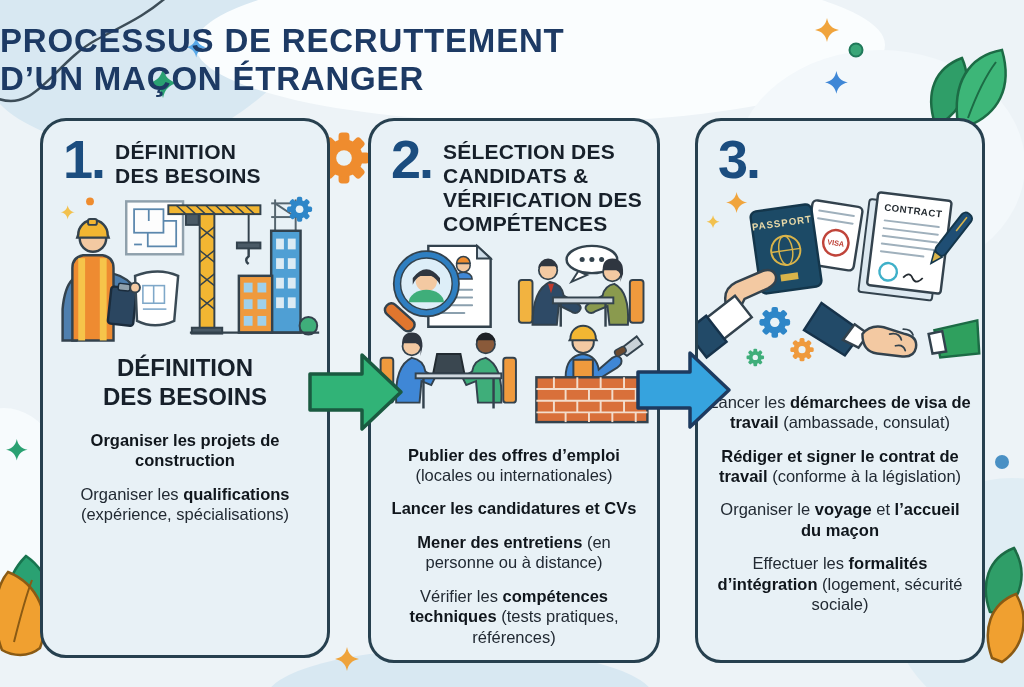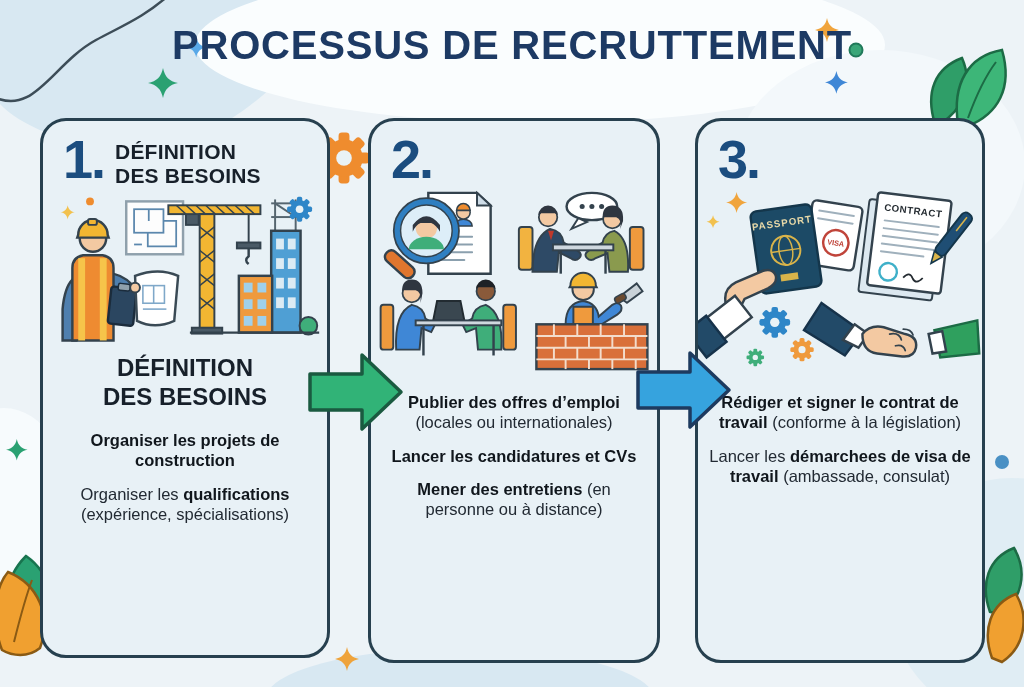--- a/index.html
+++ b/index.html
@@ -1,22 +1,22 @@
 <!DOCTYPE html>
 <html><head>
 <meta charset="utf-8">
 <style>
   html,body{margin:0;padding:0;background:#edf3f7;}
   .canvas{position:relative;width:1024px;height:687px;overflow:hidden;
           background:#edf3f7;font-family:"Liberation Sans",sans-serif;}
   svg{display:block;}
   .bg{position:absolute;inset:0;z-index:0;}
 
-  .title{position:absolute;left:0;right:0;top:22px;margin:0;text-align:center;
-         font-size:40px;font-weight:800;letter-spacing:.8px;line-height:1.16;
+  .title{position:absolute;left:0;right:0;top:22px;margin:0;
+         font-size:33px;font-weight:800;letter-spacing:.8px;line-height:1.16;
          color:#1d3a64;z-index:3;}
   .title span{display:block;}
 
   .panel{position:absolute;top:118px;box-sizing:border-box;background:#e8f1f6;
          border:3px solid #27404f;border-radius:26px;z-index:2;}
   .p1{left:40px;width:290px;height:540px;}
   .p2{left:368px;width:292px;height:545px;}
   .p3{left:695px;width:290px;height:545px;}
 
   .panel-header{display:flex;gap:11px;padding:14px 14px 0 20px;align-items:flex-start;}
@@ -89,20 +89,21 @@
     <g>
       <path d="M990 612 C980 584 988 558 1014 548 C1028 572 1022 600 1000 614 Z" fill="#2f9e68" stroke="#1c6b45" stroke-width="2.5"></path>
       <path d="M992 658 C982 630 990 604 1016 594 C1030 618 1024 648 1002 662 Z" fill="#f0a030" stroke="#8a5a14" stroke-width="2.5"></path>
     </g>
 
     <use href="#gear" transform="translate(344,158) scale(1.7)" fill="#ef8c2e"></use>
   </svg>
 
   <h1 class="title">
     <span>PROCESSUS DE RECRUTTEMENT</span>
+    <span>D’UN MAÇON ÉTRANGER</span>
   </h1>
 
   <section class="panel p1">
     <div class="panel-header">
       <div class="panel-number">1.</div>
       <h2 class="panel-heading">DÉFINITION
 DES BESOINS</h2>
     </div>
     <div class="illus">
       <svg viewBox="0 0 290 150" height="150">
@@ -191,20 +192,24 @@
 DES BESOINS</h3>
     <div class="items">
         <p class="item"><span class="b">Organiser les projets de construction</span></p>
         <p class="item"><span>Organiser les </span><span class="b">qualifications</span><span> (expérience, spécialisations)</span></p>
       </div>
   </section>
 
   <section class="panel p2">
     <div class="panel-header">
       <div class="panel-number">2.</div>
+      <h2 class="panel-heading">SÉLECTION DES
+CANDIDATS &amp;
+VÉRIFICATION DES
+COMPÉTENCES</h2>
     </div>
     <div class="illus">
       <svg viewBox="0 0 290 190" height="185">
 
         <g>
           <path d="M57 5 h50 l14 13 v70 h-64 z" fill="#ffffff" stroke="#33424d" stroke-width="2.5"></path>
           <path d="M107 5 l14 13 h-14 z" fill="#cfdde8" stroke="#33424d" stroke-width="2"></path>
           <circle cx="93" cy="25" r="7" fill="#f3c9a2" stroke="#33424d" stroke-width="1.6"></circle>
           <path d="M86 23 a7 7 0 0 1 14 0 z" fill="#ef8c2e" stroke="#33424d" stroke-width="1.6"></path>
           <path d="M84 39 a9 7 0 0 1 18 0 z" fill="#3f87d6" stroke="#33424d" stroke-width="1.6"></path>
@@ -289,20 +294,21 @@
               <line x1="246" y1="176" x2="246" y2="186"></line>
               <line x1="270" y1="176" x2="270" y2="186"></line>
           </g>
         </g>
       </svg>
     </div>
     <div class="items">
         <p class="item"><span class="b">Publier des offres d’emploi</span><span> (locales ou internationales)</span></p>
         <p class="item"><span class="b">Lancer les candidatures et CVs</span></p>
         <p class="item"><span class="b">Mener des entretiens</span><span> (en personne ou à distance)</span></p>
+        <p class="item"><span>Vérifier les </span><span class="b">compétences techniques</span><span> (tests pratiques, références)</span></p>
       </div>
   </section>
 
   <section class="panel p3">
     <div class="panel-header">
       <div class="panel-number">3.</div>
     </div>
     <div class="illus">
       <svg viewBox="0 0 290 190" height="185">
         <use href="#spark" transform="translate(28,4) scale(0.9)" fill="#f0a43c"></use>
@@ -364,22 +370,24 @@
           <path d="M126 118 l42 30 l-18 24 l-42 -26 z" fill="#224a68" stroke="#16324a" stroke-width="2.5"></path>
           <path d="M160 140 l14 10 l-10 14 l-16 -8 z" fill="#ffffff" stroke="#33424d" stroke-width="2.5"></path>
           <path d="M286 136 l-44 10 l6 28 l40 -4 z" fill="#2fa05e" stroke="#1c6b45" stroke-width="2.5"></path>
           <path d="M250 147 l-14 3 l4 20 l14 -2 z" fill="#ffffff" stroke="#33424d" stroke-width="2.5"></path>
           <path d="M168 150 q8 -10 22 -7 l22 7 q13 3 11 14 q-2 10 -14 9 l-26 -3 q-15 -2 -15 -20 z" fill="#f3c9a2" stroke="#33424d" stroke-width="2.5"></path>
           <path d="M196 150 q10 -2 12 6 M202 162 q8 -2 10 5 M210 145 q8 0 10 6" fill="none" stroke="#33424d" stroke-width="1.8" stroke-linecap="round"></path>
         </g>
       </svg>
     </div>
     <div class="items">
+        <p class="item"><span>Lancer les </span><span class="b">démarchees de visa de travail</span><span> (ambassade, consulat)</span></p>
         <p class="item"><span class="b">Rédiger et signer le contrat de travail</span><span> (conforme à la législation)</span></p>
-        <p class="item"><span>Lancer les </span><span class="b">démarchees de visa de travail</span><span> (ambassade, consulat)</span></p>
+        <p class="item"><span>Organiser le </span><span class="b">voyage</span><span> et </span><span class="b">l’accueil du maçon</span></p>
+        <p class="item"><span>Effectuer les </span><span class="b">formalités d’intégration</span><span> (logement, sécurité sociale)</span></p>
       </div>
   </section>
 
   <div class="arrow arrow-green">
     <svg width="96" height="80" viewBox="0 0 96 80">
       <polygon points="2,22 54,22 54,3 93,40 54,77 54,58 2,58" fill="#31b377" stroke="#1a5a40" stroke-width="3.5" stroke-linejoin="round"></polygon>
     </svg>
   </div>
   <div class="arrow arrow-blue">
     <svg width="96" height="80" viewBox="0 0 96 80">

